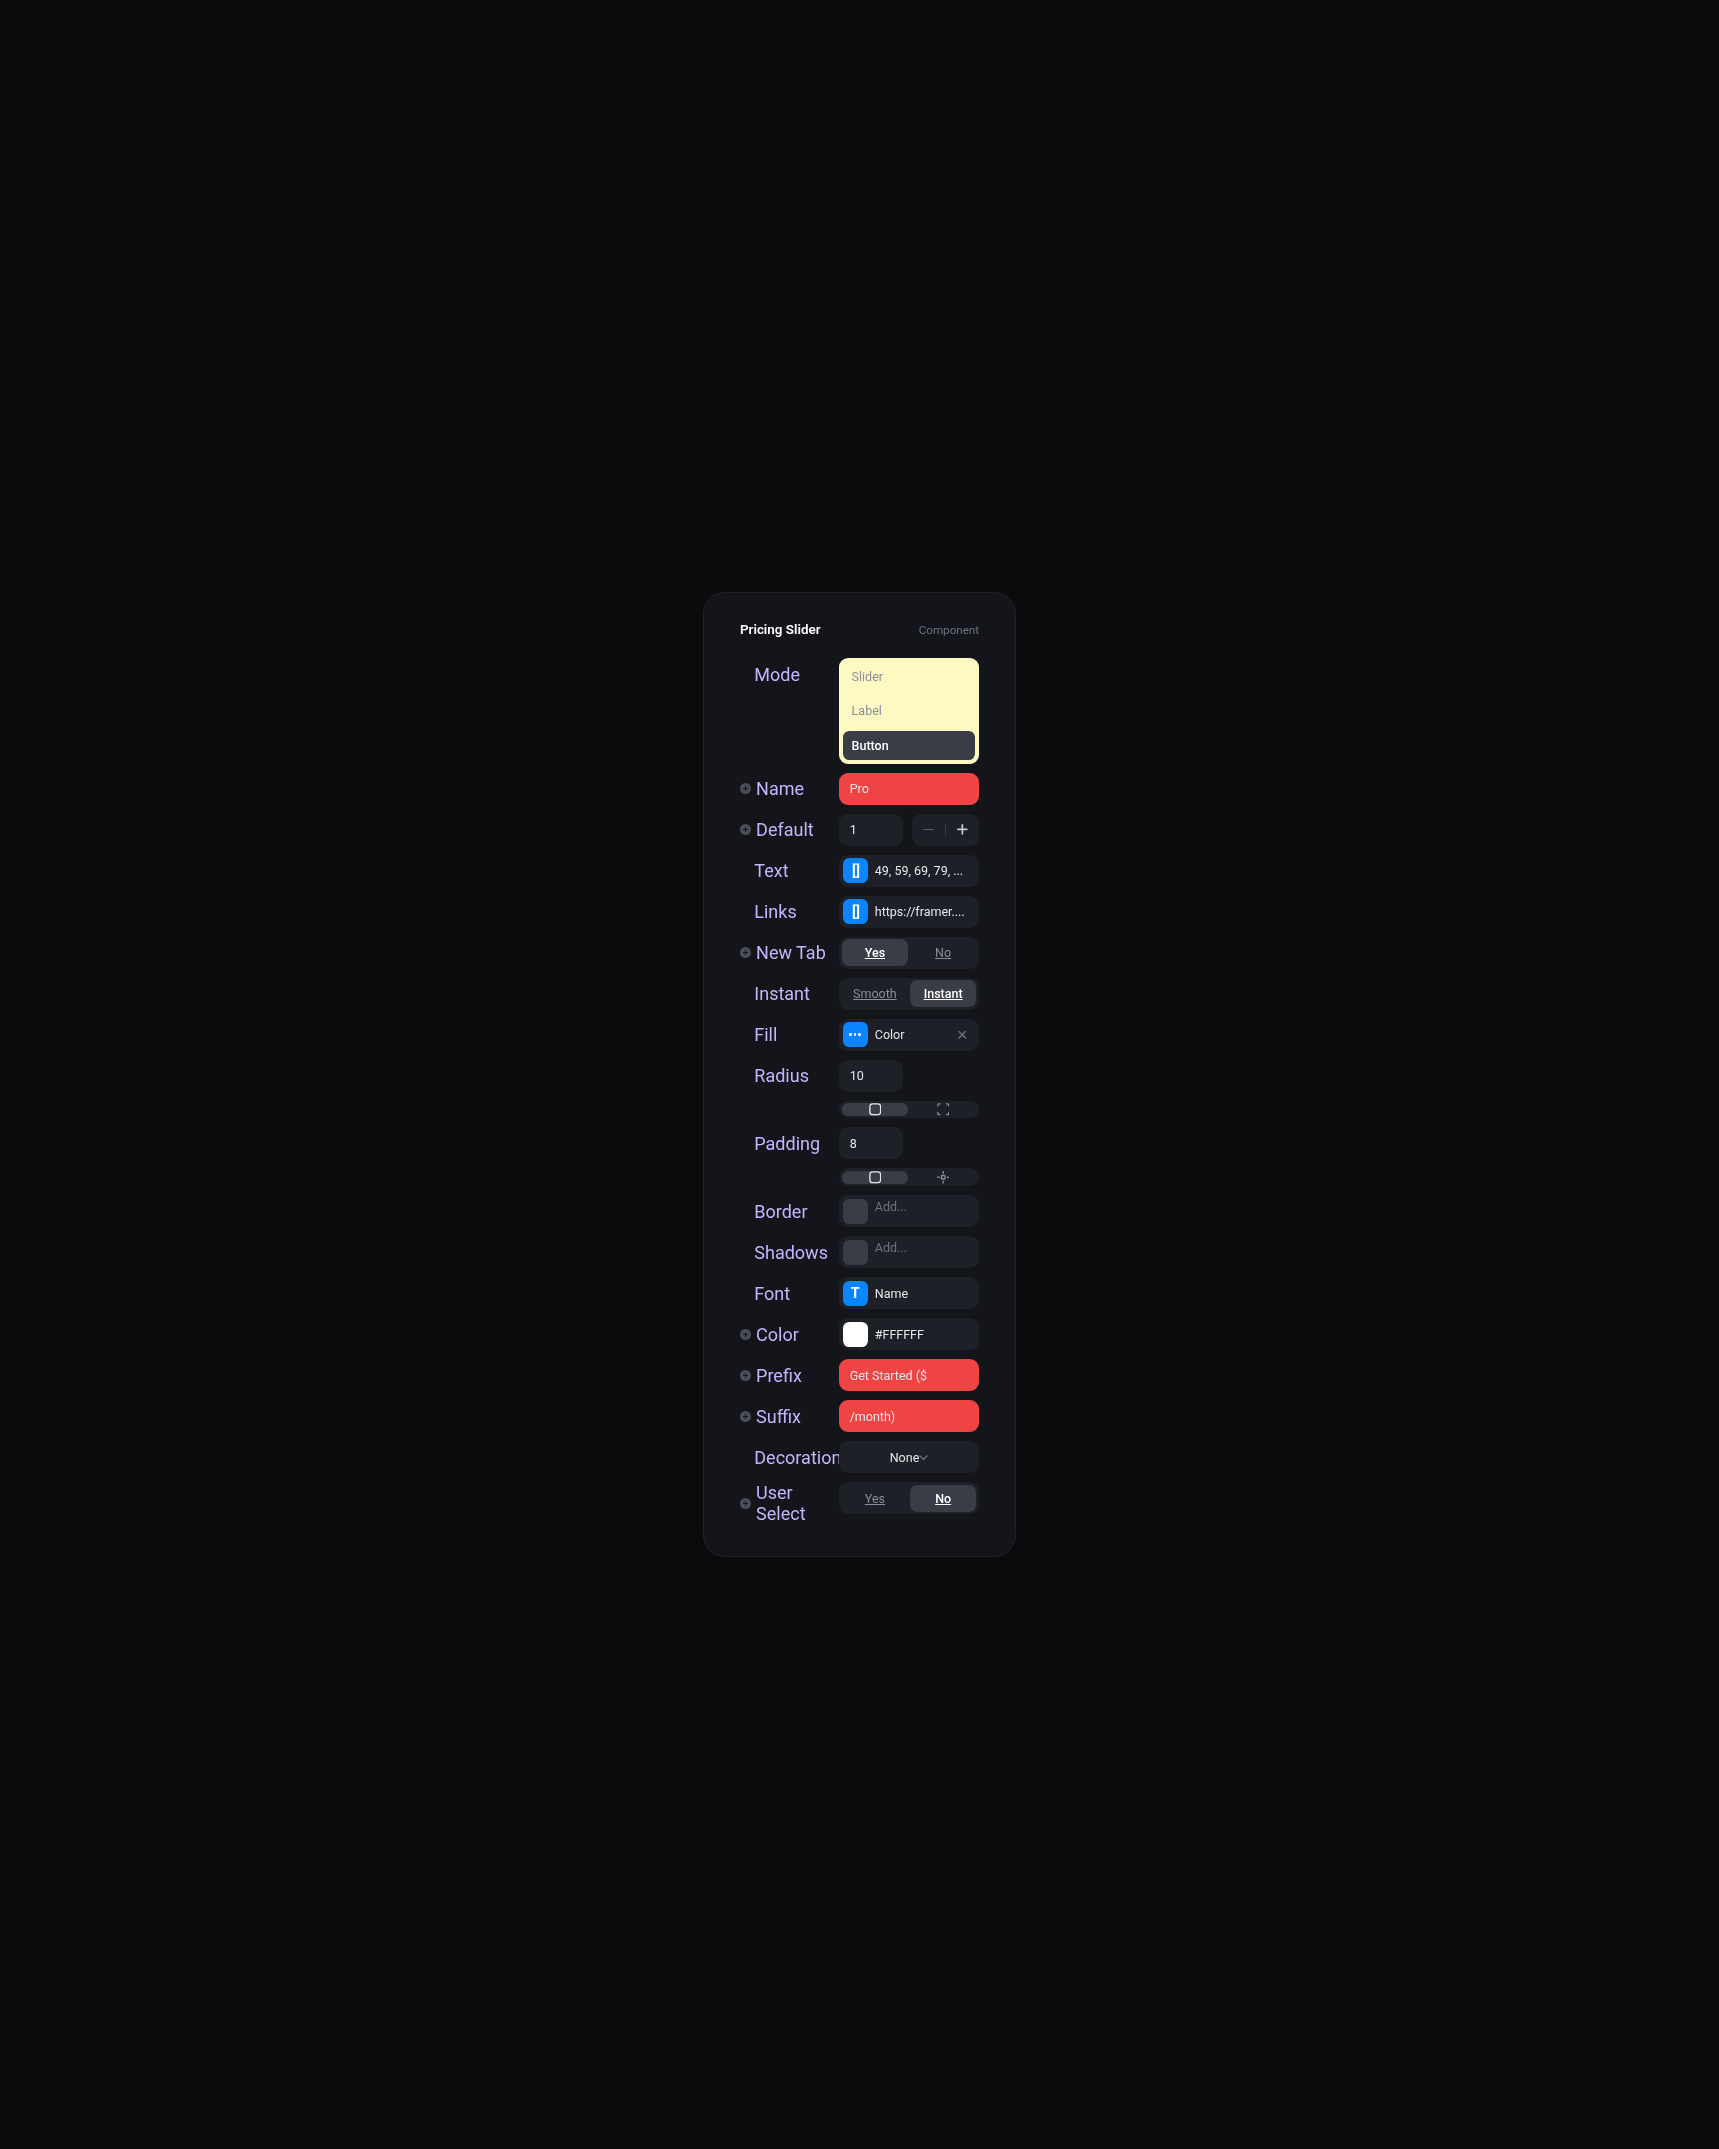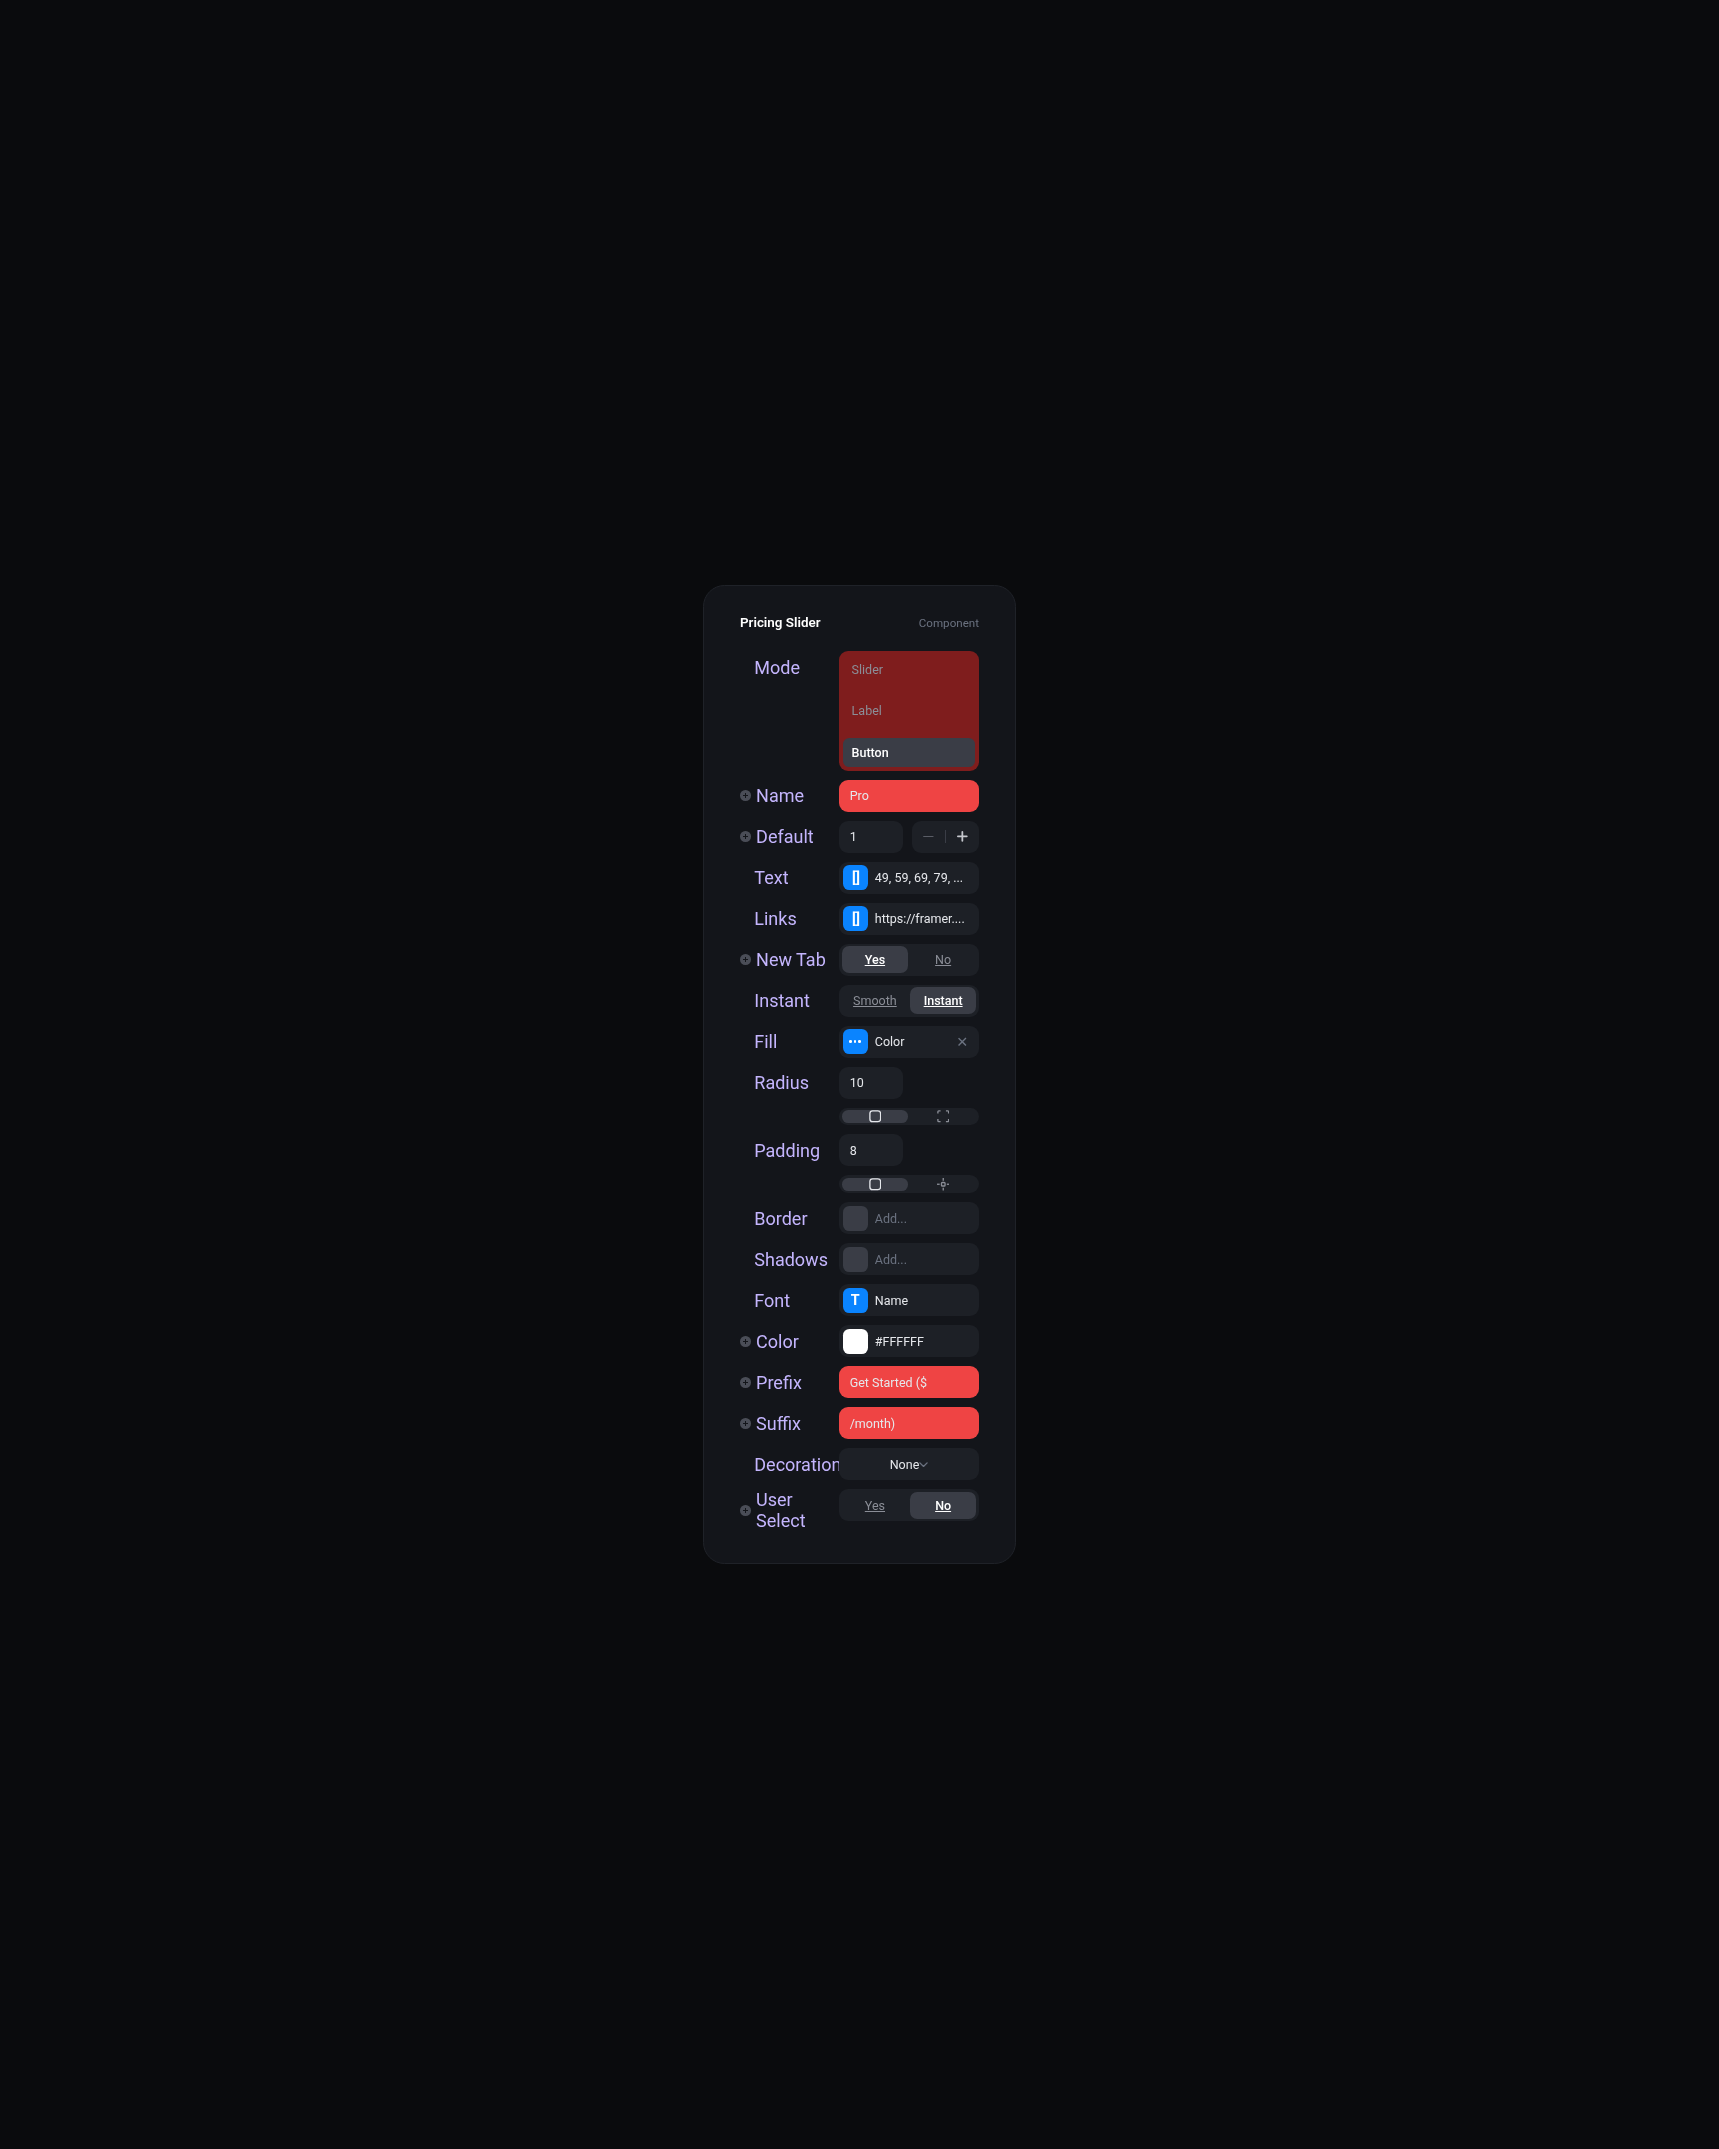--- a/index.html
+++ b/index.html
@@ -95,26 +95,26 @@
     top: 2.7px;
     left: 4.7px;
   }
   
   .row-control {
     flex: 1;
     min-width: 0;
   }
   
   .segmented-vertical {
-    background: #7f1d1d;
+    background: #fef9c3;
     border-radius: 9px;
     padding: 3.6px;
     display: flex;
     flex-direction: column;
-    gap: 12px;
+    gap: 5px;
   }
   
   .segmented-vertical .segment {
     padding: 7.2px 9px;
     border-radius: 6.3px;
     color: #8b8e97;
     font-size: 12.5px;
     cursor: pointer;
   }
   
@@ -325,21 +325,21 @@
   .option-toggle .opt.active {
     background: #3a3d46;
   }
   
   .add-field {
     background: #1d2026;
     border-radius: 9px;
     padding: 3.6px 10.7px 3.6px 3.6px;
     height: 32px;
     display: flex;
-    align-items: center;
+    align-items: flex-start;
     gap: 7.2px;
     color: #6b7280;
     font-size: 12.5px;
   }
   
   .select-field {
     background: #1d2026;
     border-radius: 9px;
     padding: 0 10.7px;
     height: 32px;

